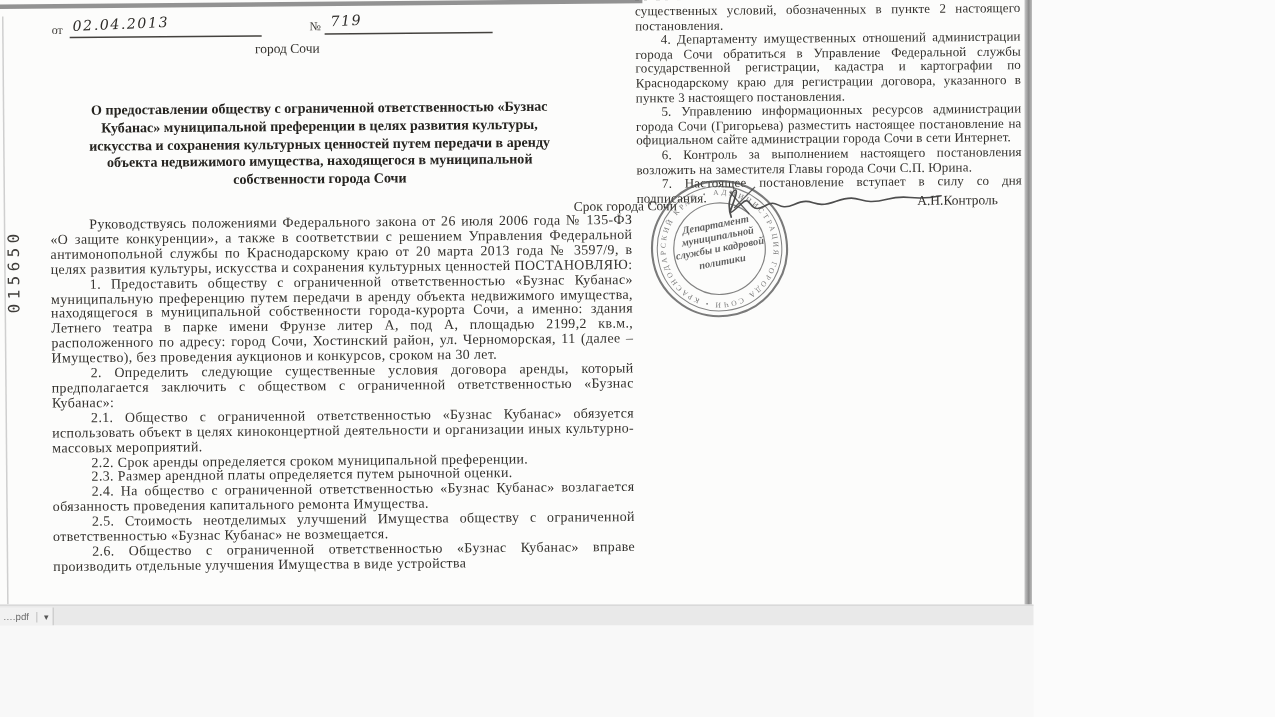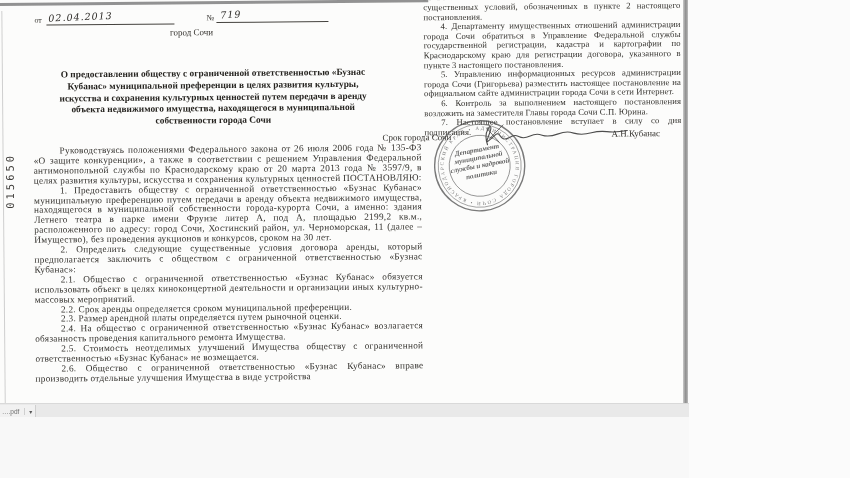--- a/index.html
+++ b/index.html
@@ -151,21 +151,21 @@
       <div class="clipped-line" style="top:-1px;"></div>
       <div class="col-right" style="top:4px;">
         <p class="cont">существенных условий, обозначенных в пункте 2 настоящего постановления.</p>
         <p>4. Департаменту имущественных отношений администрации города Сочи обратиться в Управление Федеральной службы государственной регистрации, кадастра и картографии по Краснодарскому краю для регистрации договора, указанного в пункте 3 настоящего постановления.</p>
         <p>5. Управлению информационных ресурсов администрации города Сочи (Григорьева) разместить настоящее постановление на официальном сайте администрации города Сочи в сети Интернет.</p>
         <p>6. Контроль за выполнением настоящего постановления возложить на заместителя Главы города Сочи С.П. Юрина.</p>
         <p>7. Настоящее постановление вступает в силу со дня подписания.</p>
       </div>
 
       <div class="sig-label">Срок города Сочи</div>
-      <div class="sig-name">А.Н.Кубанас</div>
+      <div class="sig-name">А.Н.Контроль</div>
 
       <div class="sig-scribble">
         <svg width="156" height="32" viewBox="0 0 156 32">
           <path d="M10,26 C5,12 16,2 13,12 C10,22 5,28 17,17 C24,10 21,25 32,19 C42,13 40,23 52,18 C66,12 63,22 80,16 C98,10 94,20 114,15 C130,11 128,17 150,13" fill="none" stroke="#3a3a3a" stroke-width="1.1" stroke-linecap="round" opacity="0.9"></path>
           <path d="M12,20 L26,6 M9,9 L22,24" fill="none" stroke="#3a3a3a" stroke-width="0.9" opacity="0.8"></path>
         </svg>
       </div>
 
       <div class="stamp">
         <svg width="96" height="96" viewBox="-48 -48 96 96">

